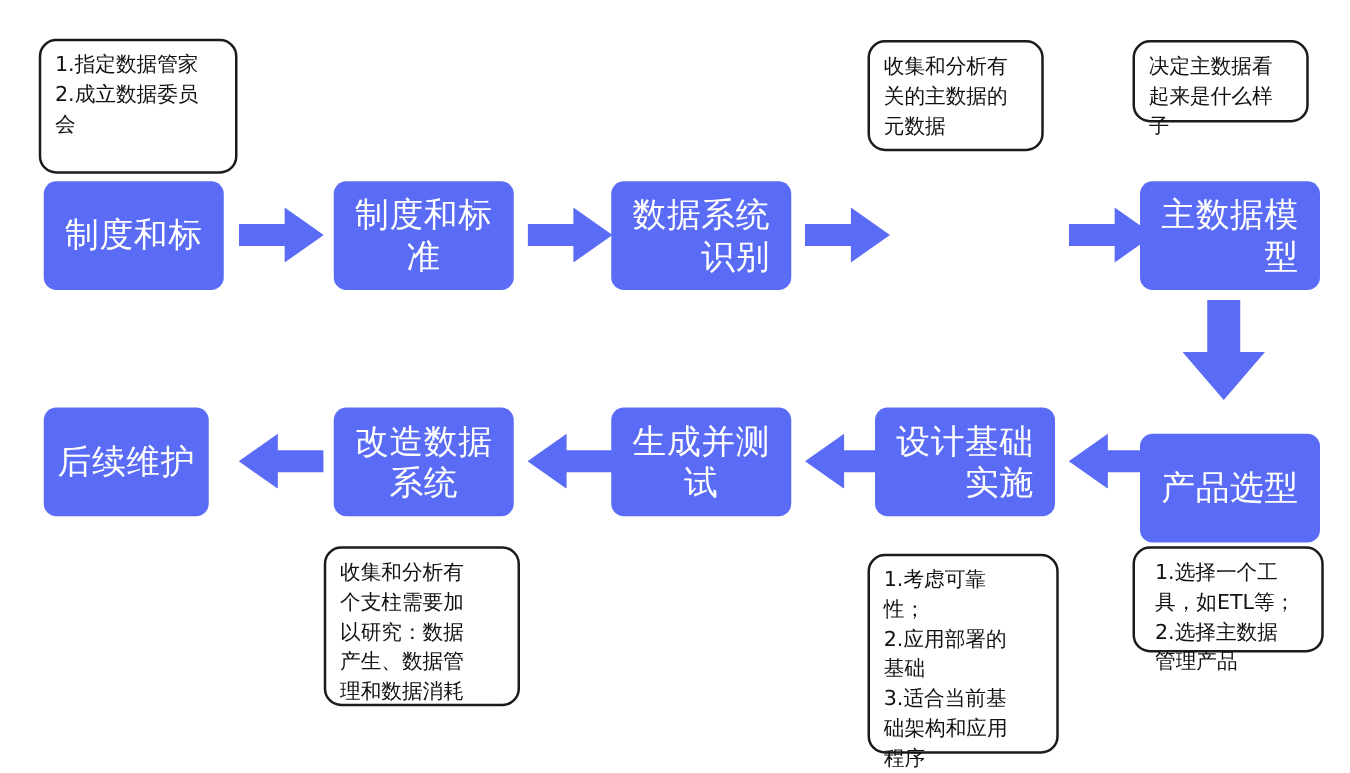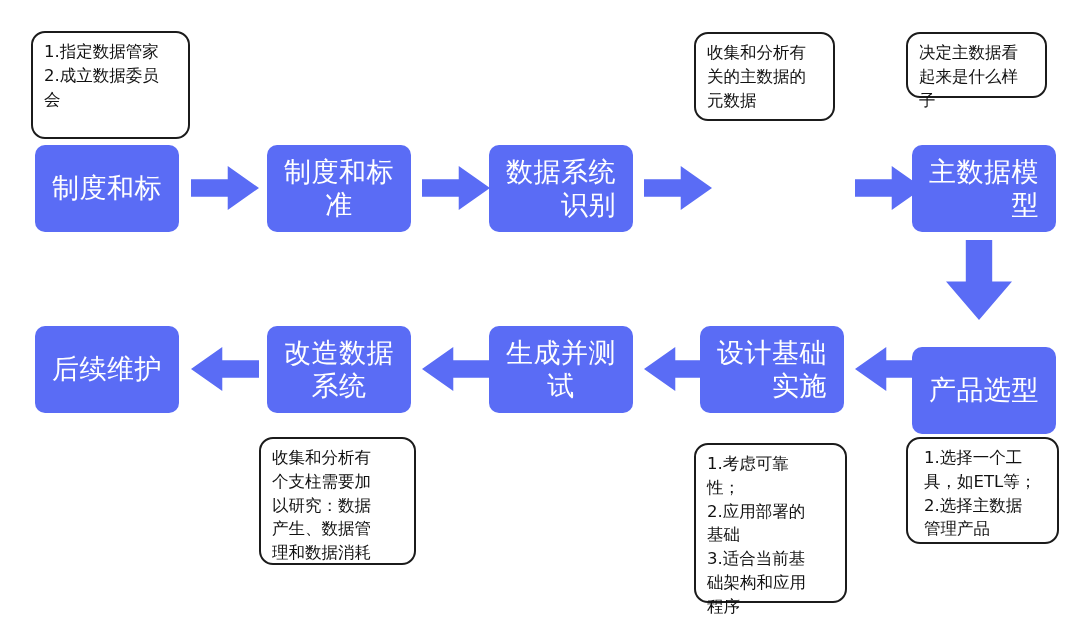--- a/index.html
+++ b/index.html
@@ -102,21 +102,21 @@
   <div class="arrow arrow-right" style="left:644px; top:166px; width:68px; height:44px;"></div>
 
 
   <div class="arrow arrow-right" style="left:855px; top:166px; width:68px; height:44px;"></div>
 
   <div class="pbox" style="left:912px; top:145px; width:144px; height:87px;text-align:right;">主数据模
 型</div>
 
   <div class="arrow arrow-down" style="left:946px; top:240px; width:66px; height:80px;"></div>
 
-  <div class="pbox" style="left:35px; top:326px; width:144px; height:87px;">后续维护</div>
+  <div class="pbox" style="left:35px; top:326px; width:132px; height:87px;">后续维护</div>
 
   <div class="arrow arrow-left" style="left:191px; top:347px; width:68px; height:44px;"></div>
 
   <div class="pbox" style="left:267px; top:326px; width:144px; height:87px;">改造数据
 系统</div>
 
   <div class="arrow arrow-left" style="left:422px; top:347px; width:68px; height:44px;"></div>
 
   <div class="pbox" style="left:489px; top:326px; width:144px; height:87px;">生成并测
 试</div>
@@ -137,18 +137,18 @@
 理和数据消耗</div>
 
   <div class="note" style="left:694px; top:443px; width:153px; height:160px;">1.考虑可靠
 性；
 2.应用部署的
 基础
 3.适合当前基
 础架构和应用
 程序</div>
 
-  <div class="note" style="left:906px; top:437px; width:153px; height:107px;padding-left:16px;">1.选择一个工
+  <div class="note" style="left:906px; top:437px; width:153px; height:85px;padding-left:16px;">1.选择一个工
 具，如ETL等；
 2.选择主数据
 管理产品</div>
 
 </div>
 
 </body></html>

